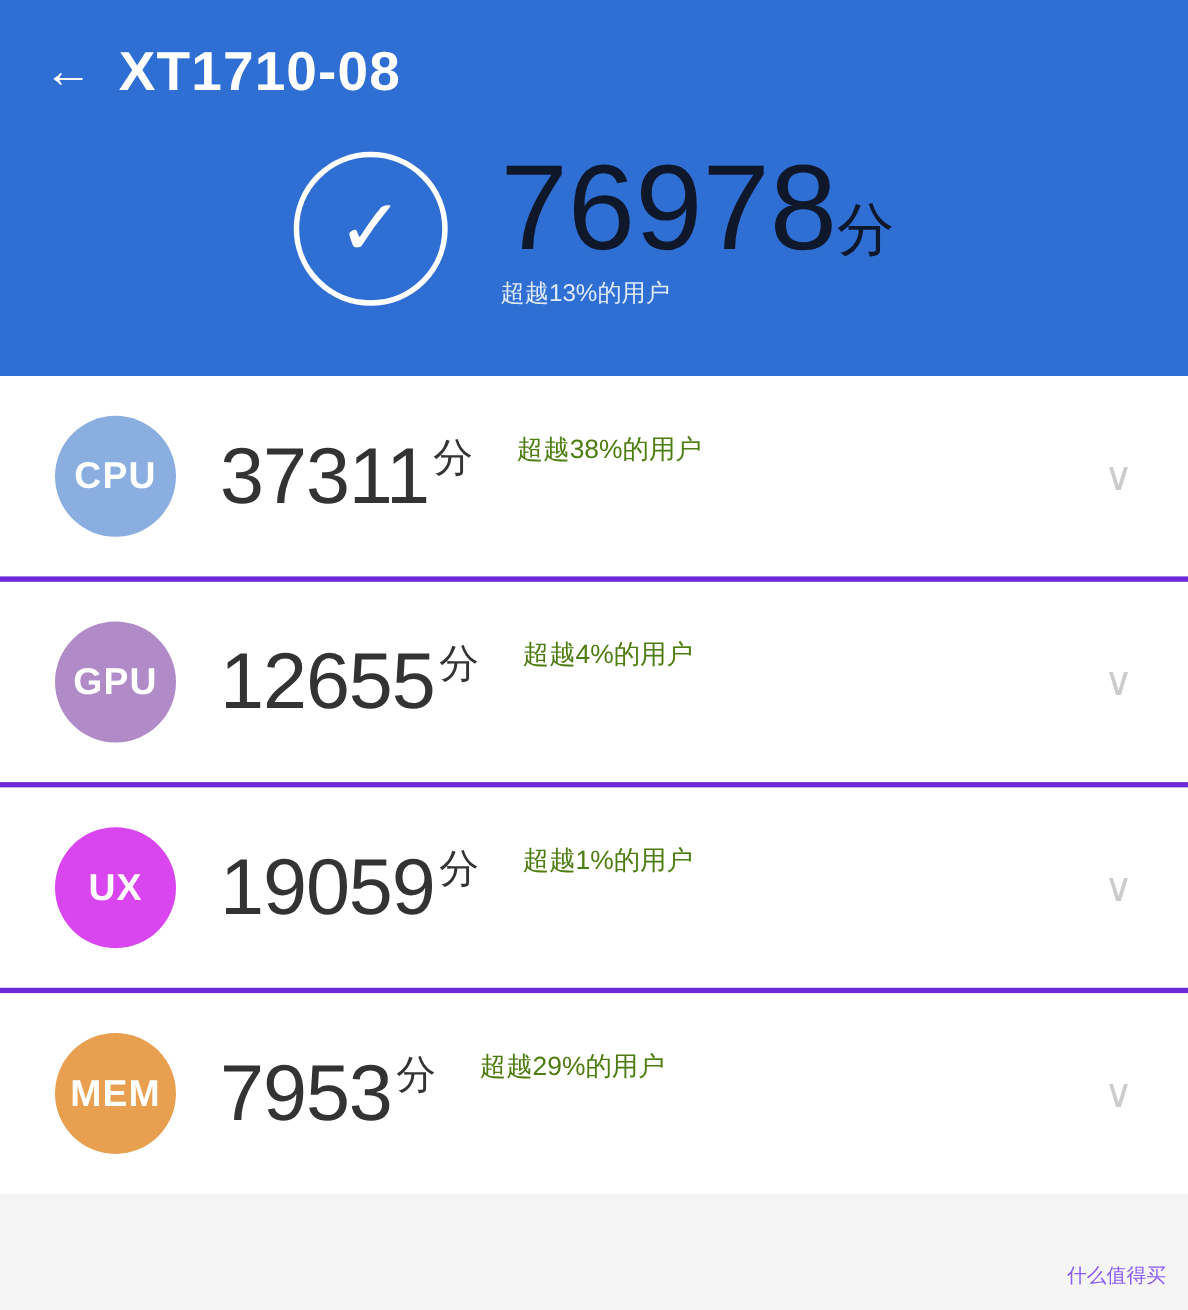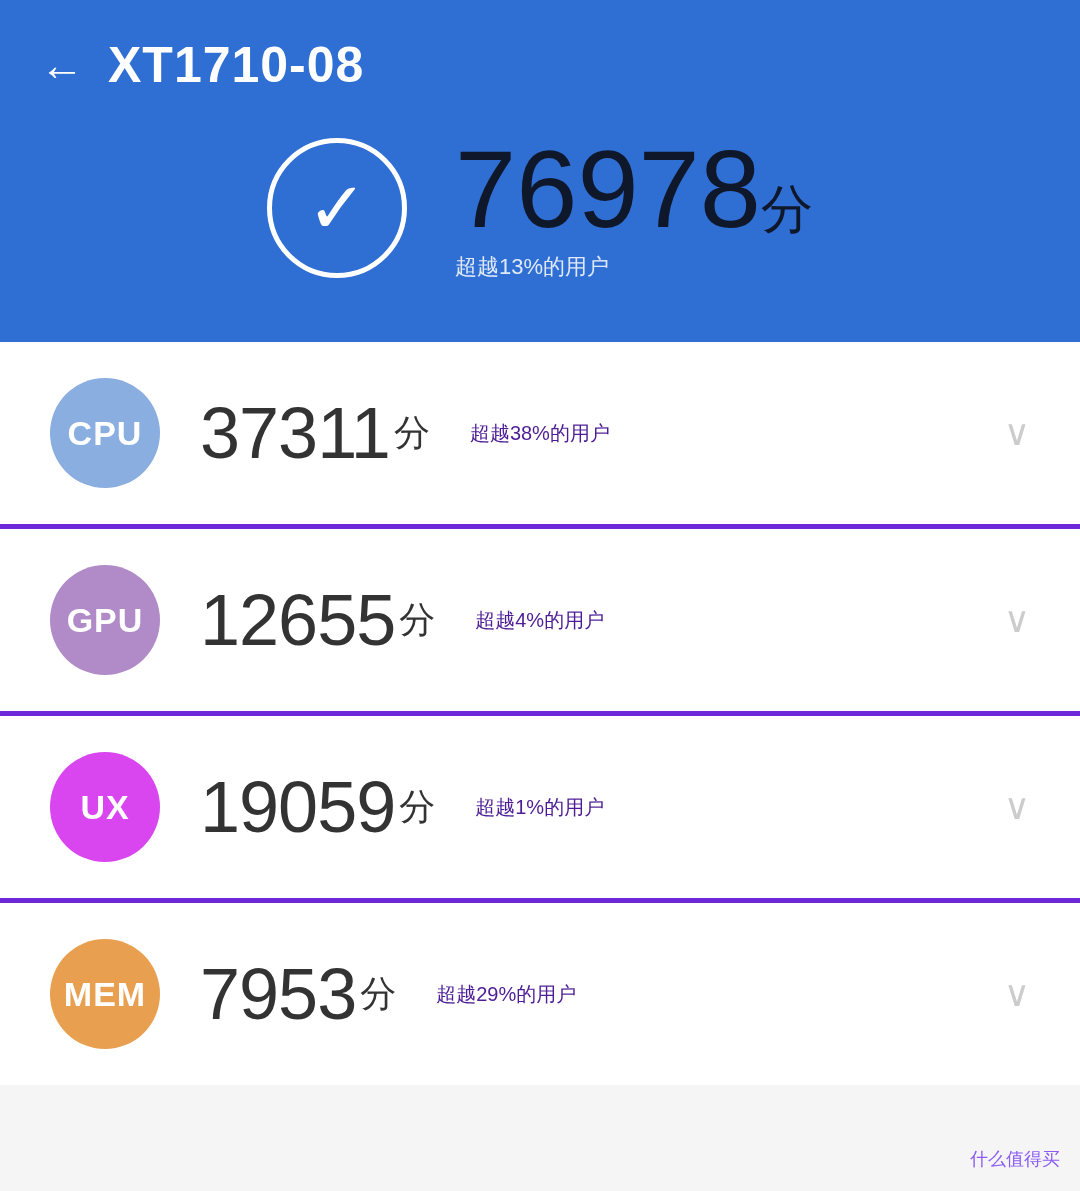--- a/index.html
+++ b/index.html
@@ -137,41 +137,41 @@
     }
 
     .mem-badge {
       background: #e8a050;
     }
 
     .item-score-area {
       flex: 1;
       margin-left: 40px;
       display: flex;
-      align-items: center;
+      align-items: flex-start;
       gap: 0;
     }
 
     .item-score {
       font-size: 72px;
       font-weight: 300;
       color: #333;
       letter-spacing: -1px;
     }
 
     .item-score-unit {
       font-size: 36px;
       color: #333;
       font-weight: 300;
       margin-left: 4px;
     }
 
     .item-percentile {
-      color: #4c1d95;
-      font-size: 20px;
+      color: #4d7c0f;
+      font-size: 24px;
       margin-left: 40px;
       white-space: nowrap;
       flex: 1;
     }
 
     .chevron-icon {
       color: #ccc;
       font-size: 36px;
       margin-left: 20px;
       line-height: 1;

